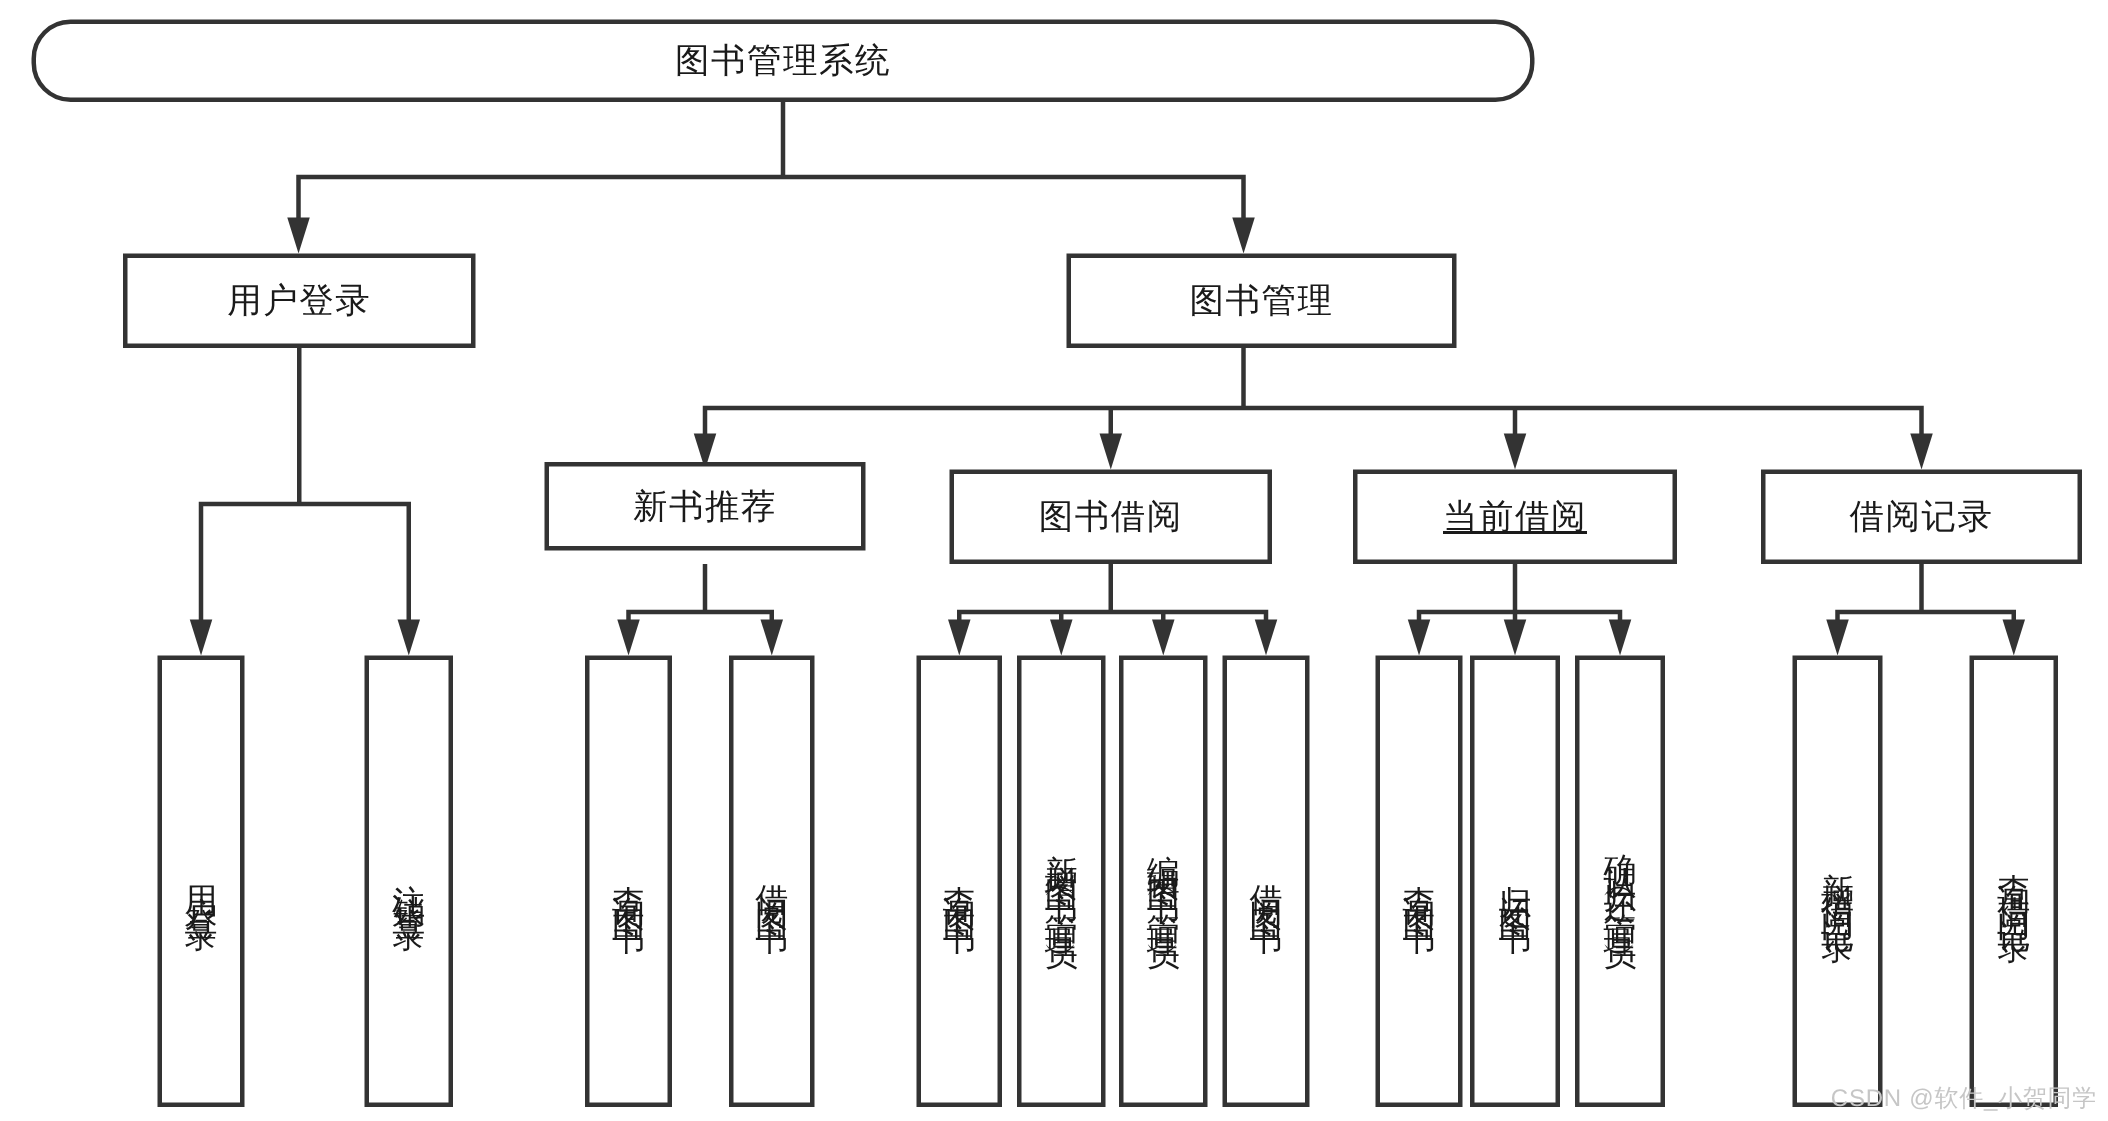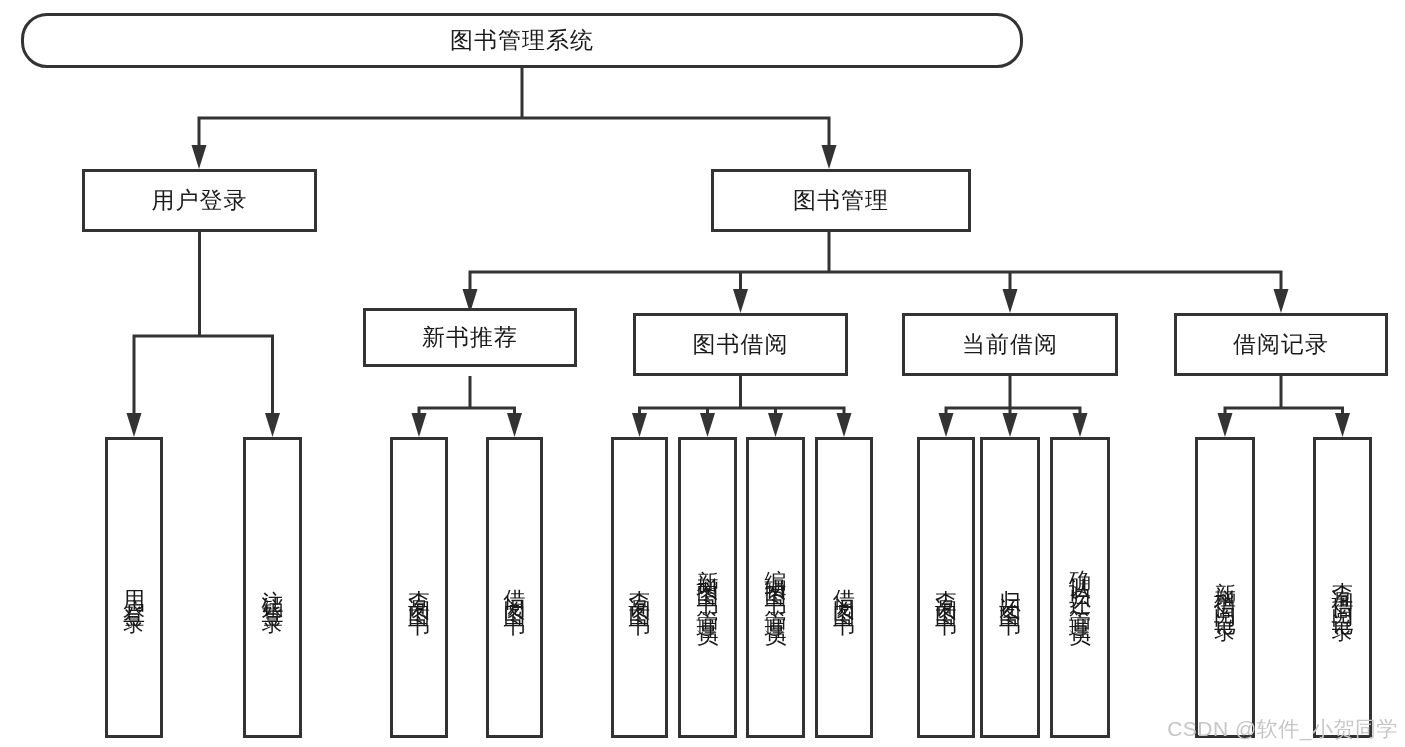--- a/index.html
+++ b/index.html
@@ -41,21 +41,21 @@
     writing-mode:vertical-rl;
     text-orientation:mixed;
     font-size:22px;color:var(--text);
     letter-spacing:8px;
     line-height:1;
     white-space:nowrap;
   }
   #watermark{
     position:absolute;
     right:7px;bottom:4px;
-    font-size:21px;
+    font-size:16px;
     color:var(--wm);
     z-index:5;
     letter-spacing:0.5px;
   }
 </style>
 </head>
 <body>
 
 <div id="stage">
 
@@ -111,21 +111,21 @@
     </g>
   </svg>
 
   <div class="hbox" style="left:21px;top:13px;width:1002px;height:55px;border-radius:26px;">图书管理系统</div>
 
   <div class="hbox" style="left:82px;top:169px;width:235px;height:63px;">用户登录</div>
   <div class="hbox" style="left:711px;top:169px;width:260px;height:63px;">图书管理</div>
 
   <div class="hbox" style="left:363px;top:308px;width:214px;height:59px;">新书推荐</div>
   <div class="hbox" style="left:633px;top:313px;width:215px;height:63px;">图书借阅</div>
-  <div class="hbox" style="left:902px;top:313px;width:216px;height:63px;">当前借阅</div>
+  <div class="hbox" style="left:902px;top:313px;width:216px;height:63px;text-decoration:underline;">当前借阅</div>
   <div class="hbox" style="left:1174px;top:313px;width:214px;height:63px;">借阅记录</div>
 
   <div class="vbox" style="left:105px;top:437px;width:58px;height:301px;">
     <span>用户登录</span>
   </div>
   <div class="vbox" style="left:243px;top:437px;width:59px;height:301px;">
     <span>注销登录</span>
   </div>
 
   <div class="vbox" style="left:390px;top:437px;width:58px;height:301px;">

